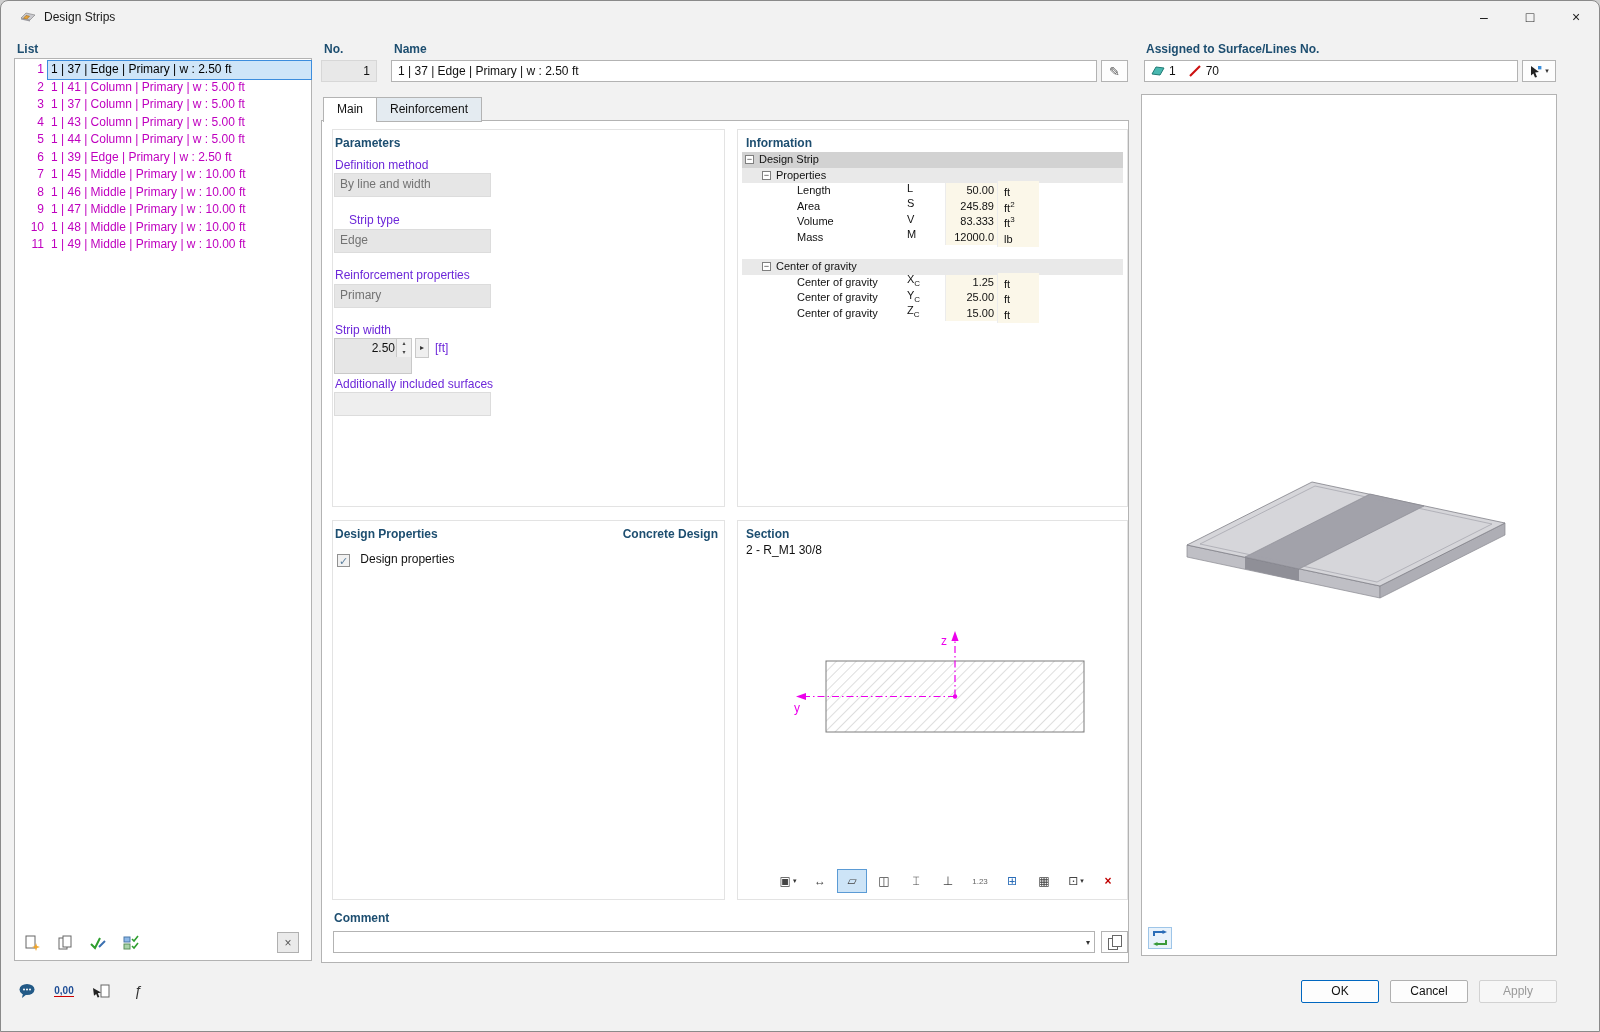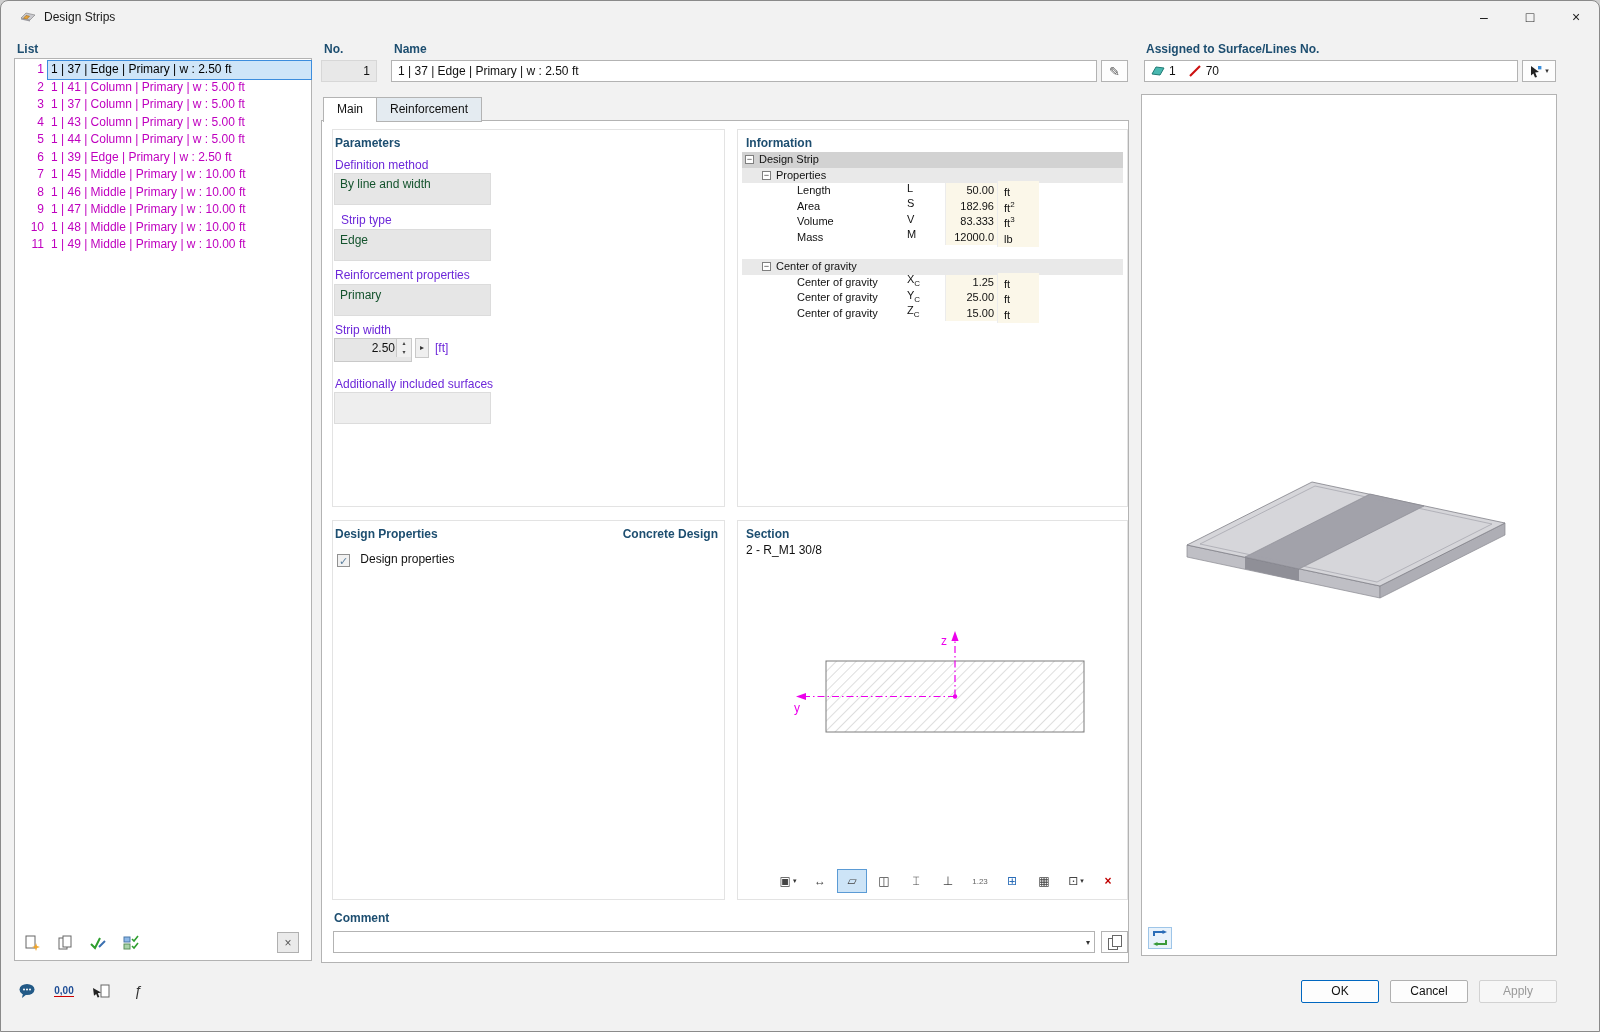--- a/index.html
+++ b/index.html
@@ -29,25 +29,25 @@
   .fld{background:#fff;border:1px solid #b3b3b3;height:22px;line-height:20px;box-sizing:border-box;}
   .fld-gray{background:#e8e8e8;border:1px solid #d7d7d7;}
   .tool-btn{background:#fdfdfd;border:1px solid #b3b3b3;box-sizing:border-box;display:flex;align-items:center;justify-content:center;}
   
   .tabs{position:absolute;left:322px;top:96px;display:flex;z-index:3;}
   .tab{height:23px;line-height:22px;padding:0 13px;border:1px solid #b3b3b3;background:#e4ebf1;margin-right:-1px;cursor:default;}
   .tab.active{background:#fff;height:24px;border-bottom:none;}
   
   .main-panel{left:320px;top:119px;width:808px;height:843px;background:#fff;border:1px solid #b3b3b3;box-sizing:border-box;}
   .group{position:absolute;border:1px solid #e3e3e3;background:#fff;box-sizing:border-box;}
-  .ro-field{position:absolute;height:32px;line-height:20px;background:#e6e6e6;border:1px solid #dcdcdc;
-            box-sizing:border-box;padding:0 5px;font-size:12px;color:#14532d;}
+  .ro-field{position:absolute;height:24px;line-height:20px;background:#e6e6e6;border:1px solid #dcdcdc;
+            box-sizing:border-box;padding:0 5px;font-size:12px;color:#737373;}
   .plabel{position:absolute;font-size:12px;color:#6d28d9;}
   
-  .spin{position:absolute;width:78px;height:24px;background:#e6e6e6;border:1px solid #c9c9c9;box-sizing:border-box;}
+  .spin{position:absolute;width:78px;height:36px;background:#e6e6e6;border:1px solid #c9c9c9;box-sizing:border-box;}
   .spin .val{position:absolute;left:0;right:16px;top:0;bottom:0;text-align:right;line-height:18px;}
   .spin .arrows{position:absolute;right:0;top:0;width:14px;height:18px;display:flex;flex-direction:column;border-left:1px solid #c9c9c9;}
   .spin .arrows span{flex:1;font-size:6px;line-height:8px;text-align:center;color:#444;background:#efefef;}
   .next-btn{position:absolute;width:14px;height:20px;background:#efefef;border:1px solid #c9c9c9;box-sizing:border-box;
             font-size:8px;text-align:center;line-height:18px;color:#333;}
   
   .itable{position:absolute;left:4px;top:22px;right:4px;font-size:11px;}
   .irow{display:flex;align-items:center;height:15.5px;line-height:15.5px;}
   .irow.root{background:#d2d2d2;padding-left:3px;}
   .irow.g1{background:#e9e9e9;padding-left:20px;}
@@ -233,21 +233,21 @@
   </div>
 
   <div class="abs main-panel">
 
     <div class="group" style="left:10px;top:8px;width:393px;height:378px;">
       <div class="abs sec-title" style="left:2px;top:6px;">Parameters</div>
 
       <div class="plabel" style="left:2px;top:28px;">Definition method</div>
       <div class="ro-field" style="left:1px;top:43px;width:157px;">By line and width</div>
 
-      <div class="plabel" style="left:8px;top:83px;">Strip type</div>
+      <div class="plabel" style="left:16px;top:83px;">Strip type</div>
       <div class="ro-field" style="left:1px;top:99px;width:157px;">Edge</div>
 
       <div class="plabel" style="left:2px;top:138px;">Reinforcement properties</div>
       <div class="ro-field" style="left:1px;top:154px;width:157px;">Primary</div>
 
       <div class="plabel" style="left:2px;top:193px;">Strip width</div>
       <div class="spin" style="left:1px;top:208px;">
         <span class="val">2.50</span>
         <span class="arrows">
           <span>▴</span>
@@ -275,21 +275,21 @@
         <div class="irow data">
           <span class="i-name">Length</span>
           <span class="i-sym"><span>L</span><span class="sub"></span></span>
           <span class="i-val">50.00</span>
           <span class="i-unit"><span>ft</span><span class="sup"></span></span>
           <span class="i-fill"></span>
         </div>
         <div class="irow data">
           <span class="i-name">Area</span>
           <span class="i-sym"><span>S</span><span class="sub"></span></span>
-          <span class="i-val">182.96</span>
+          <span class="i-val">245.89</span>
           <span class="i-unit"><span>ft</span><span class="sup">2</span></span>
           <span class="i-fill"></span>
         </div>
         <div class="irow data">
           <span class="i-name">Volume</span>
           <span class="i-sym"><span>V</span><span class="sub"></span></span>
           <span class="i-val">83.333</span>
           <span class="i-unit"><span>ft</span><span class="sup">3</span></span>
           <span class="i-fill"></span>
         </div>

